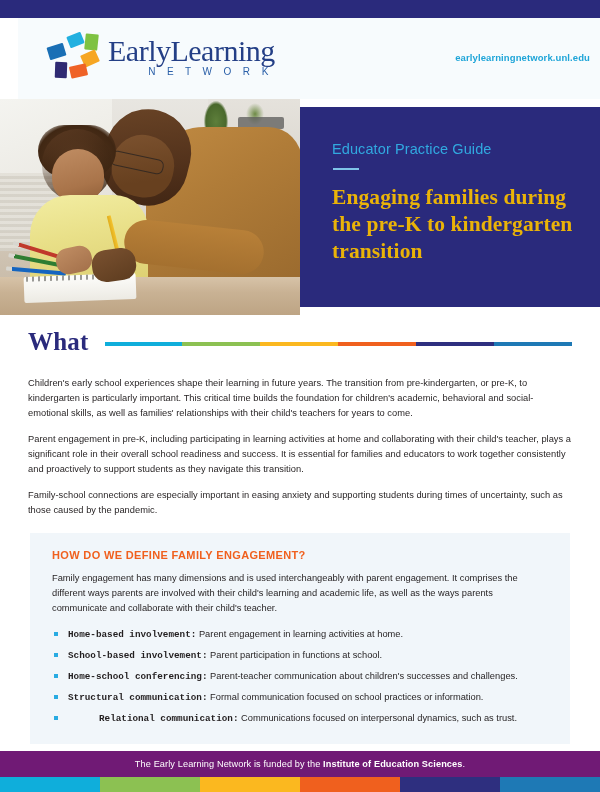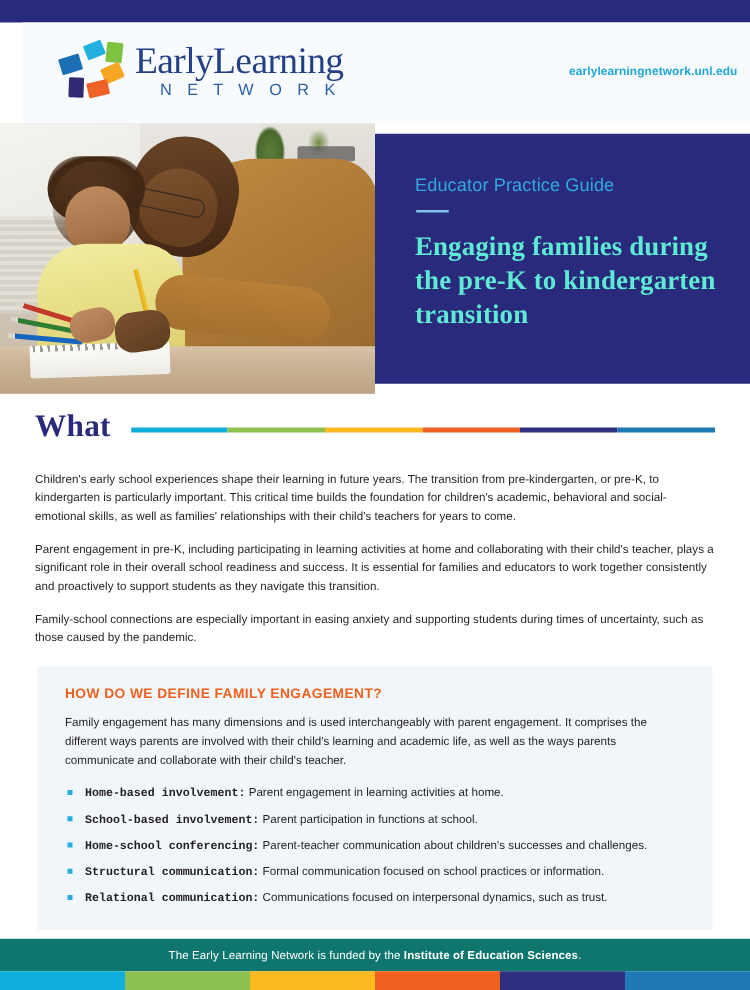--- a/index.html
+++ b/index.html
@@ -75,21 +75,21 @@
   .logo-word {
     font-family: "Liberation Serif", serif;
     font-size: 30px;
     color: #243f86;
     letter-spacing: -0.5px;
     display: block;
   }
   .logo-sub {
     display: block;
     font-family: "Liberation Sans", sans-serif;
-    font-size: 13px;
+    font-size: 10px;
     letter-spacing: 4.4px;
     color: #2a5fa8;
     text-align: right;
     margin-top: 1px;
     padding-right: 2px;
   }
   .header-url {
     position: absolute;
     right: 28px;
     top: 34px;
@@ -130,21 +130,21 @@
   }
   .eyebrow-rule {
     width: 26px;
     height: 2px;
     background: #7fc4e8;
     margin: 11px 0 14px 1px;
   }
   .hero-title {
     font-family: "Liberation Serif", serif;
     font-weight: bold;
-    color: #5eead4;
+    color: #eab308;
     font-size: 21.5px;
     line-height: 1.26;
     letter-spacing: 0.1px;
   }
 
   
   .ph { position: absolute; }
   .ph-wall   { left:0; top:0; width:300px; height:216px;
                background: linear-gradient(180deg,#e8e6e1 0%,#ddd8d0 52%,#cfc4b4 70%,#c4b49f 100%); }
   .ph-window { left:0; top:0; width:112px; height:132px;
@@ -306,39 +306,39 @@
   }
   .callout-list { list-style: none; margin: 0; padding: 0; }
   .callout-list li {
     position: relative;
     padding-left: 16px;
     margin-bottom: 7px;
     font-size: 9.3px;
     line-height: 1.5;
     color: #231f20;
   }
-  .callout-list li:last-child { margin-bottom: 0; }
+  .callout-list li:last-child { margin-bottom: 0; text-align: center; }
   .callout-list li .bullet {
     position: absolute;
     left: 2px;
     top: 4px;
     width: 4px;
     height: 4px;
     background: #29abe2;
   }
   .callout-list li b { font-weight: bold; color: #231f20; font-family: Liberation Mono, monospace; }
 
   
   .footer-bar {
     position: absolute;
     left: 0;
     top: 751px;
     width: 600px;
     height: 26px;
-    background: #0f766e;
+    background: #701a75;
     display: flex;
     align-items: center;
     justify-content: center;
   }
   .footer-text {
     color: #ffffff;
     font-size: 9.2px;
     letter-spacing: 0.1px;
   }
   .footer-text b { font-weight: bold; }

